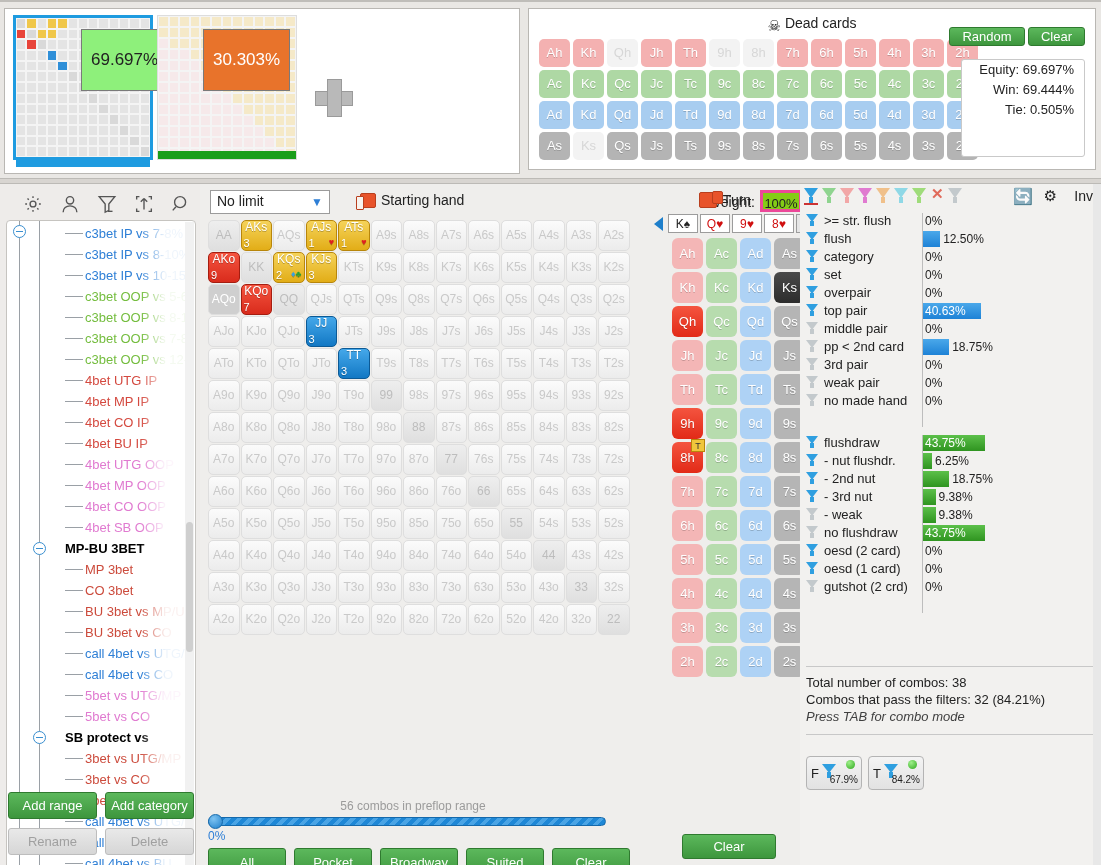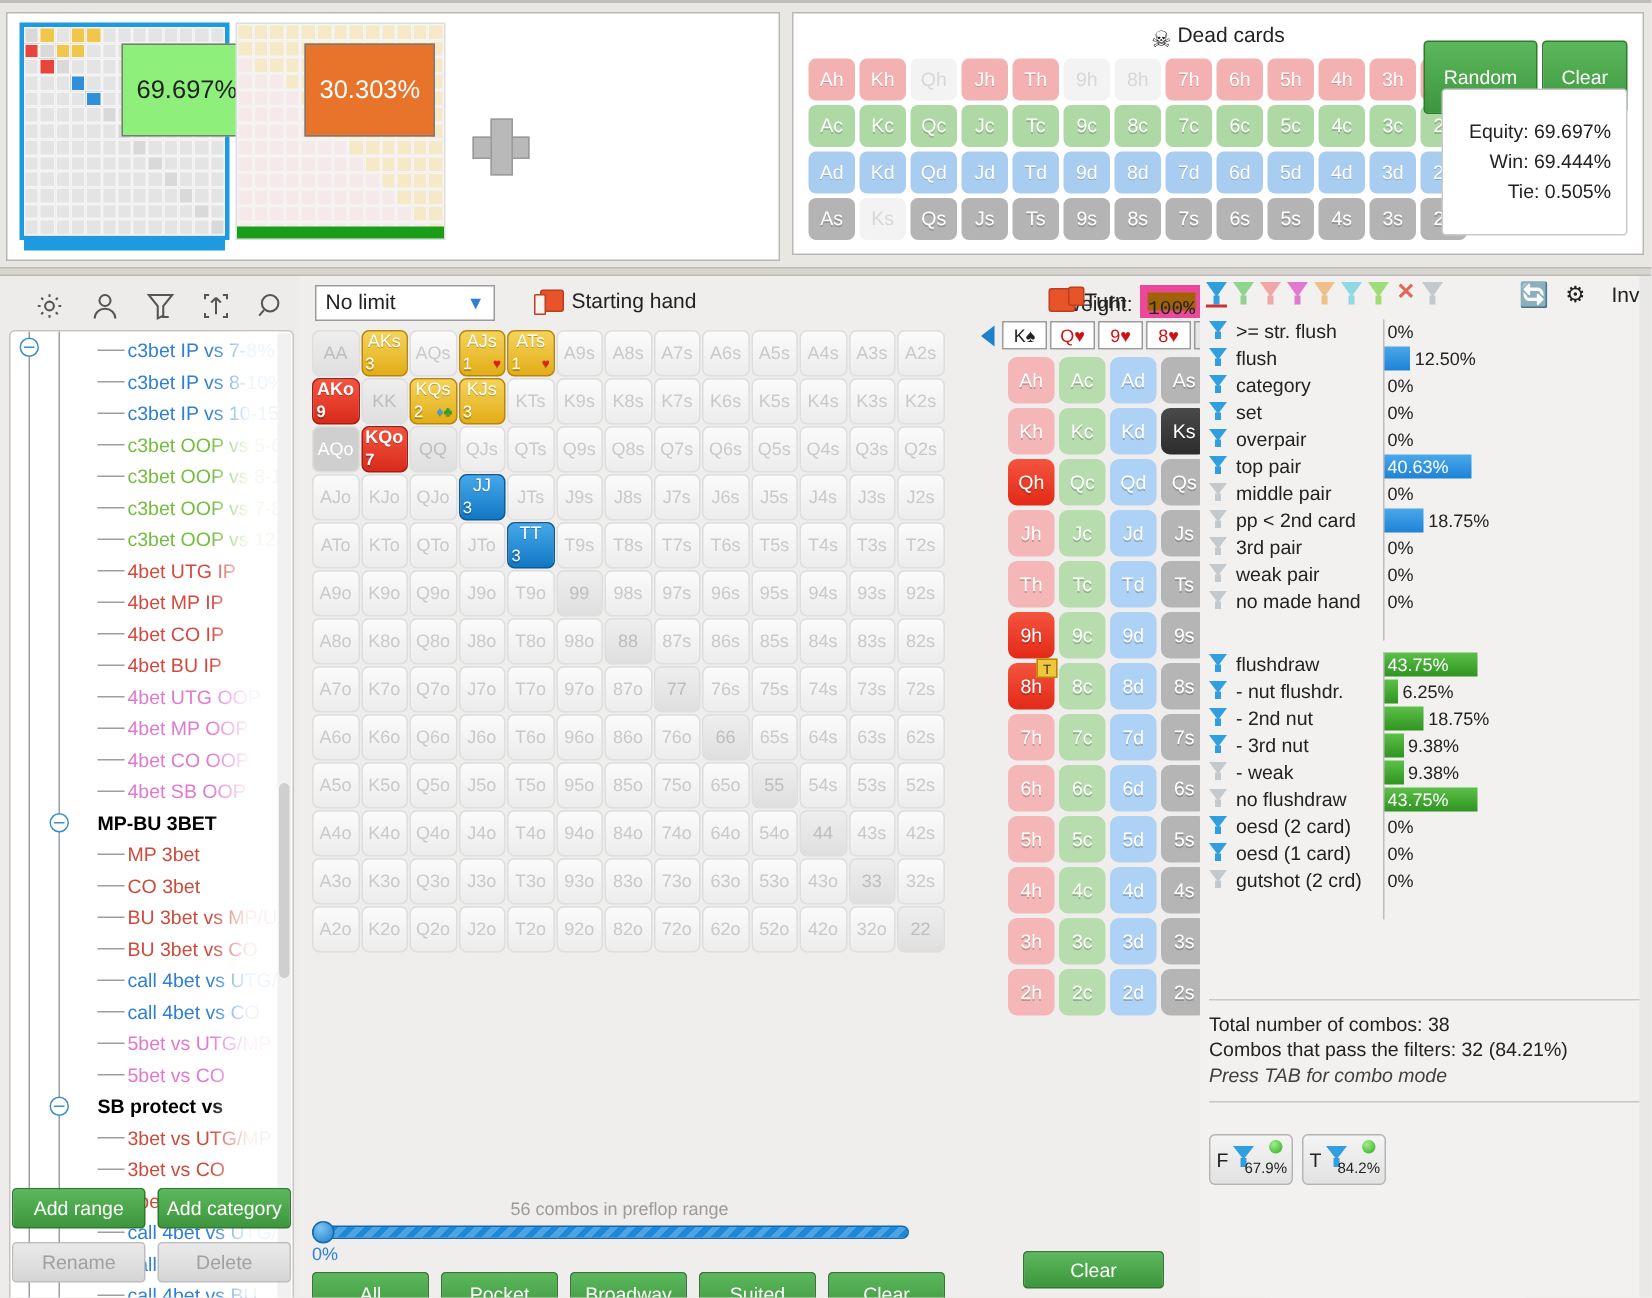--- a/index.html
+++ b/index.html
@@ -47,23 +47,23 @@
   .skull { display:inline-block; vertical-align:-3px; margin-right:4px; font-size:15px; }
   .dead-grid { position:absolute; left:10px; top:30px; display:grid;
                grid-template-columns:repeat(13, 31px); grid-auto-rows:28px; gap:3px; }
   .dc { border-radius:5px; text-align:center; line-height:28px; font-size:13px; color:#fff;
         text-shadow:0 1px 0 rgba(0,0,0,.18); }
   .dc.h { background:#f4b1b1; } .dc.c { background:#aed8a4; }
   .dc.d { background:#a8cdf0; } .dc.s { background:#b4b4b4; }
   .dc.off { background:#f3f3f3 !important; color:#d7d7d7; text-shadow:none; }
   .dead-btns { position:absolute; right:10px; top:18px; }
   .gbtn { display:inline-block; background:linear-gradient(#5cb85c,#3d963d); color:#fff;
-          border:1px solid #2f7a2f; border-radius:3px; padding:16px 12px; font-size:13px; cursor:pointer; }
+          border:1px solid #2f7a2f; border-radius:3px; padding:1px 12px; font-size:13px; cursor:pointer; }
   .eqbox { position:absolute; right:10px; top:50px; width:124px; height:98px; background:#fff;
-           border:1px solid #c9c9c9; border-radius:3px; text-align:right; padding:18px 10px 0 0;
+           border:1px solid #c9c9c9; border-radius:3px; text-align:right; padding:0 10px 0 0;
            font-size:13px; line-height:1.55; }
 
   
   .splitter { position:absolute; left:0; top:178px; width:1101px; height:6px; background:#d8d5d1;
               border-top:1px solid #bcbab6; border-bottom:1px solid #bcbab6; }
 
   
   .sidebar { position:absolute; left:0; top:184px; width:200px; height:681px; background:#eeecea; }
   .sb-tools { position:absolute; left:22px; top:4px; width:170px; height:32px; display:flex;
               justify-content:space-between; align-items:center; }
@@ -96,37 +96,37 @@
   .center { position:absolute; left:200px; top:184px; width:600px; height:681px; background:#efeeec; }
   .sel { position:absolute; left:10px; top:6px; width:120px; height:24px; background:#fff;
          border:1px solid #9b9b9b; font-size:14px; padding:2px 6px; }
   .sel .car { position:absolute; right:6px; top:4px; color:#2e7fd6; font-size:12px; }
   .sthand { position:absolute; left:160px; top:8px; font-size:14px; }
   .cardicon { display:inline-block; width:16px; height:15px; background:#e8532a; border:1px solid #b93f1e;
               border-radius:2px; vertical-align:-3px; margin-right:5px; position:relative; }
   .cardicon:before { content:""; position:absolute; left:-5px; top:2px; width:6px; height:12px;
               background:#f7f3ee; border:1px solid #b93f1e; border-radius:1px; }
   .wt { position:absolute; right:45px; top:10px; font-size:14px; }
-  .wtbox { position:absolute; right:-2px; top:6px; width:42px; height:22px; background:#a16207;
-           border:5px solid #ec4899; text-align:center; line-height:22px; font-size:13px;font-family:Liberation Mono, monospace; }
+  .wtbox { position:absolute; right:-2px; top:6px; width:42px; height:22px; background:#84cc16;
+           border:3px solid #ec4899; text-align:center; line-height:22px; font-size:13px; }
 
   .matrix { position:absolute; left:8px; top:36px; display:grid;
             grid-template-columns:repeat(13, 31.5px); grid-auto-rows:31px; gap:1px; }
   .mc { position:relative; border-radius:5px; background:linear-gradient(#fbfbfb,#ececec);
         border:1px solid #dedede; color:#c9c9c9; font-size:12px; text-align:center;
         line-height:29px; overflow:hidden; }
   .mc.pair { background:linear-gradient(#eeeeee,#dfdfdf); color:#bdbdbd; }
   .mc.pale { background:#cfcfcf; color:#fff; }
   .mc .t { position:absolute; left:0; right:0; top:-1px; line-height:15px; font-size:12px; }
   .mc .n { position:absolute; left:2px; bottom:-1px; line-height:15px; font-size:11px; }
   .mc .suits { position:absolute; right:2px; bottom:0px; line-height:15px; font-size:9px; }
   .mc.on-y { background:linear-gradient(#f5d35a,#e2ad17); border:1px solid #b8860b; color:#fff;
              text-shadow:0 1px 0 rgba(0,0,0,.25); line-height:29px; }
   .mc.on-r { background:linear-gradient(#f4543f,#d92b1c); border:1px solid #a51d10; color:#fff;
-             text-shadow:0 1px 0 rgba(0,0,0,.25);font-weight:bold; }
+             text-shadow:0 1px 0 rgba(0,0,0,.25); }
   .mc.on-b { background:linear-gradient(#45a8ea,#1278c4); border:1px solid #0c5a96; color:#fff;
              text-shadow:0 1px 0 rgba(0,0,0,.25); }
   .sc-v { position:absolute; right:-16px; top:36px; width:10px; height:405px; background:#f0f0f0;
           border:1px solid #dcdcdc; border-radius:5px; }
   .sc-v i { position:absolute; left:1px; top:0; width:6px; height:190px; background:#cdcdcd; border-radius:4px; }
 
   .combotext { position:absolute; left:8px; top:615px; width:410px; text-align:center;
                color:#9b9b9b; font-size:12px; }
   .slider { position:absolute; left:8px; top:630px; width:398px; height:14px; }
   .slider .track { position:absolute; left:0; top:3px; width:398px; height:9px; border-radius:5px;

